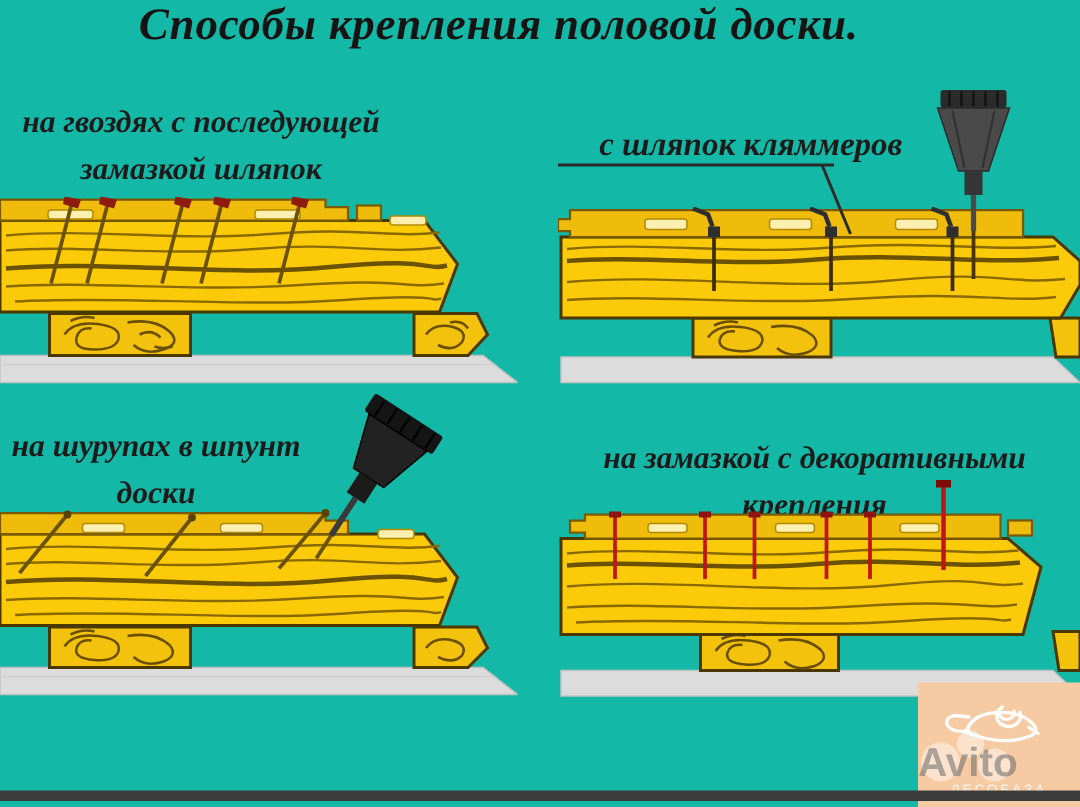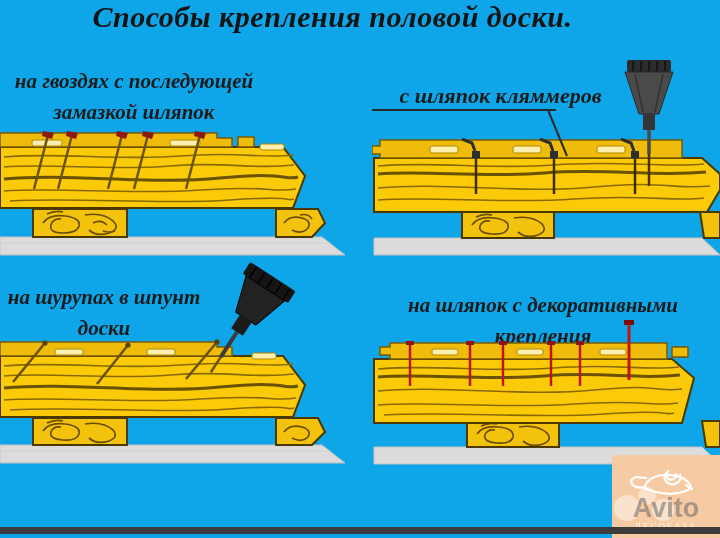--- a/index.html
+++ b/index.html
@@ -1,38 +1,38 @@
 <!DOCTYPE html>
 <html><head>
 <meta charset="utf-8">
 <style>
   html,body{margin:0;padding:0;background:#fff;}
-  .page{position:relative;width:720px;height:538px;background:#0ea5e9;overflow:hidden;
+  .page{position:relative;width:720px;height:538px;background:#14b8a6;overflow:hidden;
         font-family:"Liberation Serif",serif;}
   .title{position:absolute;left:0;top:10;width:665px;text-align:center;
          font-style:italic;font-weight:bold;font-size:30px;color:#141414;letter-spacing:.5px;}
   .cap{position:absolute;font-style:italic;font-weight:bold;color:#1b1b1b;
        text-align:center;line-height:31px;}
   .cap-tl{left:-16px;top:66px;width:300px;font-size:21px;}
   .cap-tr{left:368px;top:80px;width:265px;font-size:22px;}
   .cap-bl{left:-16px;top:282px;width:240px;font-size:21px;}
   .cap-br{left:378px;top:290px;width:330px;font-size:21px;}
   .diagram{position:absolute;}
   .overlay{position:absolute;left:0;top:0;pointer-events:none;}
   .bottom-bar{position:absolute;left:0;top:527px;width:720px;height:7px;background:#3c3c3c;z-index:6;}
   .watermark{position:absolute;left:612px;top:455px;width:108px;height:83px;background:#f6cba4;z-index:5;overflow:hidden;}
   .wm-circles span{position:absolute;border-radius:50%;background:rgba(255,255,255,.45);}
   .wm-c1{left:2px;top:40px;width:26px;height:26px;}
   .wm-c2{left:26px;top:32px;width:18px;height:18px;}
   .wm-c3{left:40px;top:44px;width:22px;height:22px;}
-  .wm-brand{position:absolute;left:0;top:38px;width:108px;text-align:center;
+  .wm-brand{position:absolute;left:0;top:38px;width:108px;
             font-family:"Liberation Sans",sans-serif;font-weight:bold;font-size:27px;
             color:rgba(105,105,105,.55);}
   .wm-caption{position:absolute;left:0;top:66px;width:108px;text-align:center;
-              font-family:Liberation Serif, serif;font-size:9px;letter-spacing:2px;
+              font-family:Liberation Sans, sans-serif;font-size:9px;letter-spacing:2px;
               color:rgba(255,255,255,.85);}
 </style>
 </head>
 <body>
 
 <div class="page">
 
   <div class="title">Способы крепления половой доски.</div>
 
   <div class="cap cap-tl">
@@ -220,21 +220,21 @@
           <line x1="98" y1="9" x2="98" y2="21"></line>
         </g>
       <polygon points="54,22 100,22 89,58 65,58" fill="#222222" stroke="#000" stroke-width="1"></polygon>
       <rect x="70" y="58" width="14" height="16" fill="#1B1B1B"></rect>
       <line x1="77" y1="74" x2="77" y2="104" stroke="#3A3A3A" stroke-width="4"></line>
       <line x1="77" y1="104" x2="77" y2="122" stroke="#6B5200" stroke-width="2.5"></line>
     </g>
   </svg>
 
   <div class="cap cap-br">
-    <div>на шляпок с декоративными</div>
+    <div>на замазкой с декоративными</div>
     <div>крепления</div>
   </div>
 
   <svg class="diagram" style="left:372px;top:318px" width="348" height="150" viewBox="0 0 348 150">
     <polygon points="2,129 330,129 348,146 2,146" fill="#DCDCDC" stroke="#C2C2C2"></polygon>
     <g stroke="#6B4F00" fill="none" stroke-width="1.7">
       <rect x="95" y="103" width="92" height="26" fill="#F3C20C" stroke="#4A3800" stroke-width="2"></rect>
       <path d="M105,116 q6,-9 22,-7 q16,2 14,10 q-2,7 -16,6 q-14,-1 -12,-8 q2,-6 10,-5"></path>
       <path d="M147,109 q18,-3 28,6 q6,7 -4,11 q-12,4 -20,-3"></path>
       <path d="M109,108 q8,-4 16,-2"></path>

